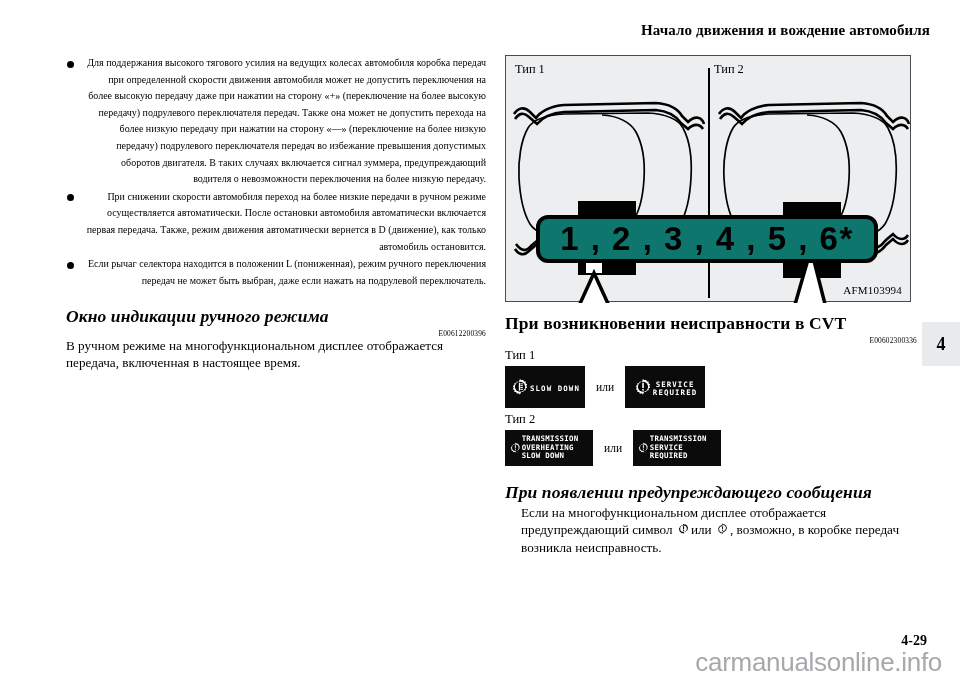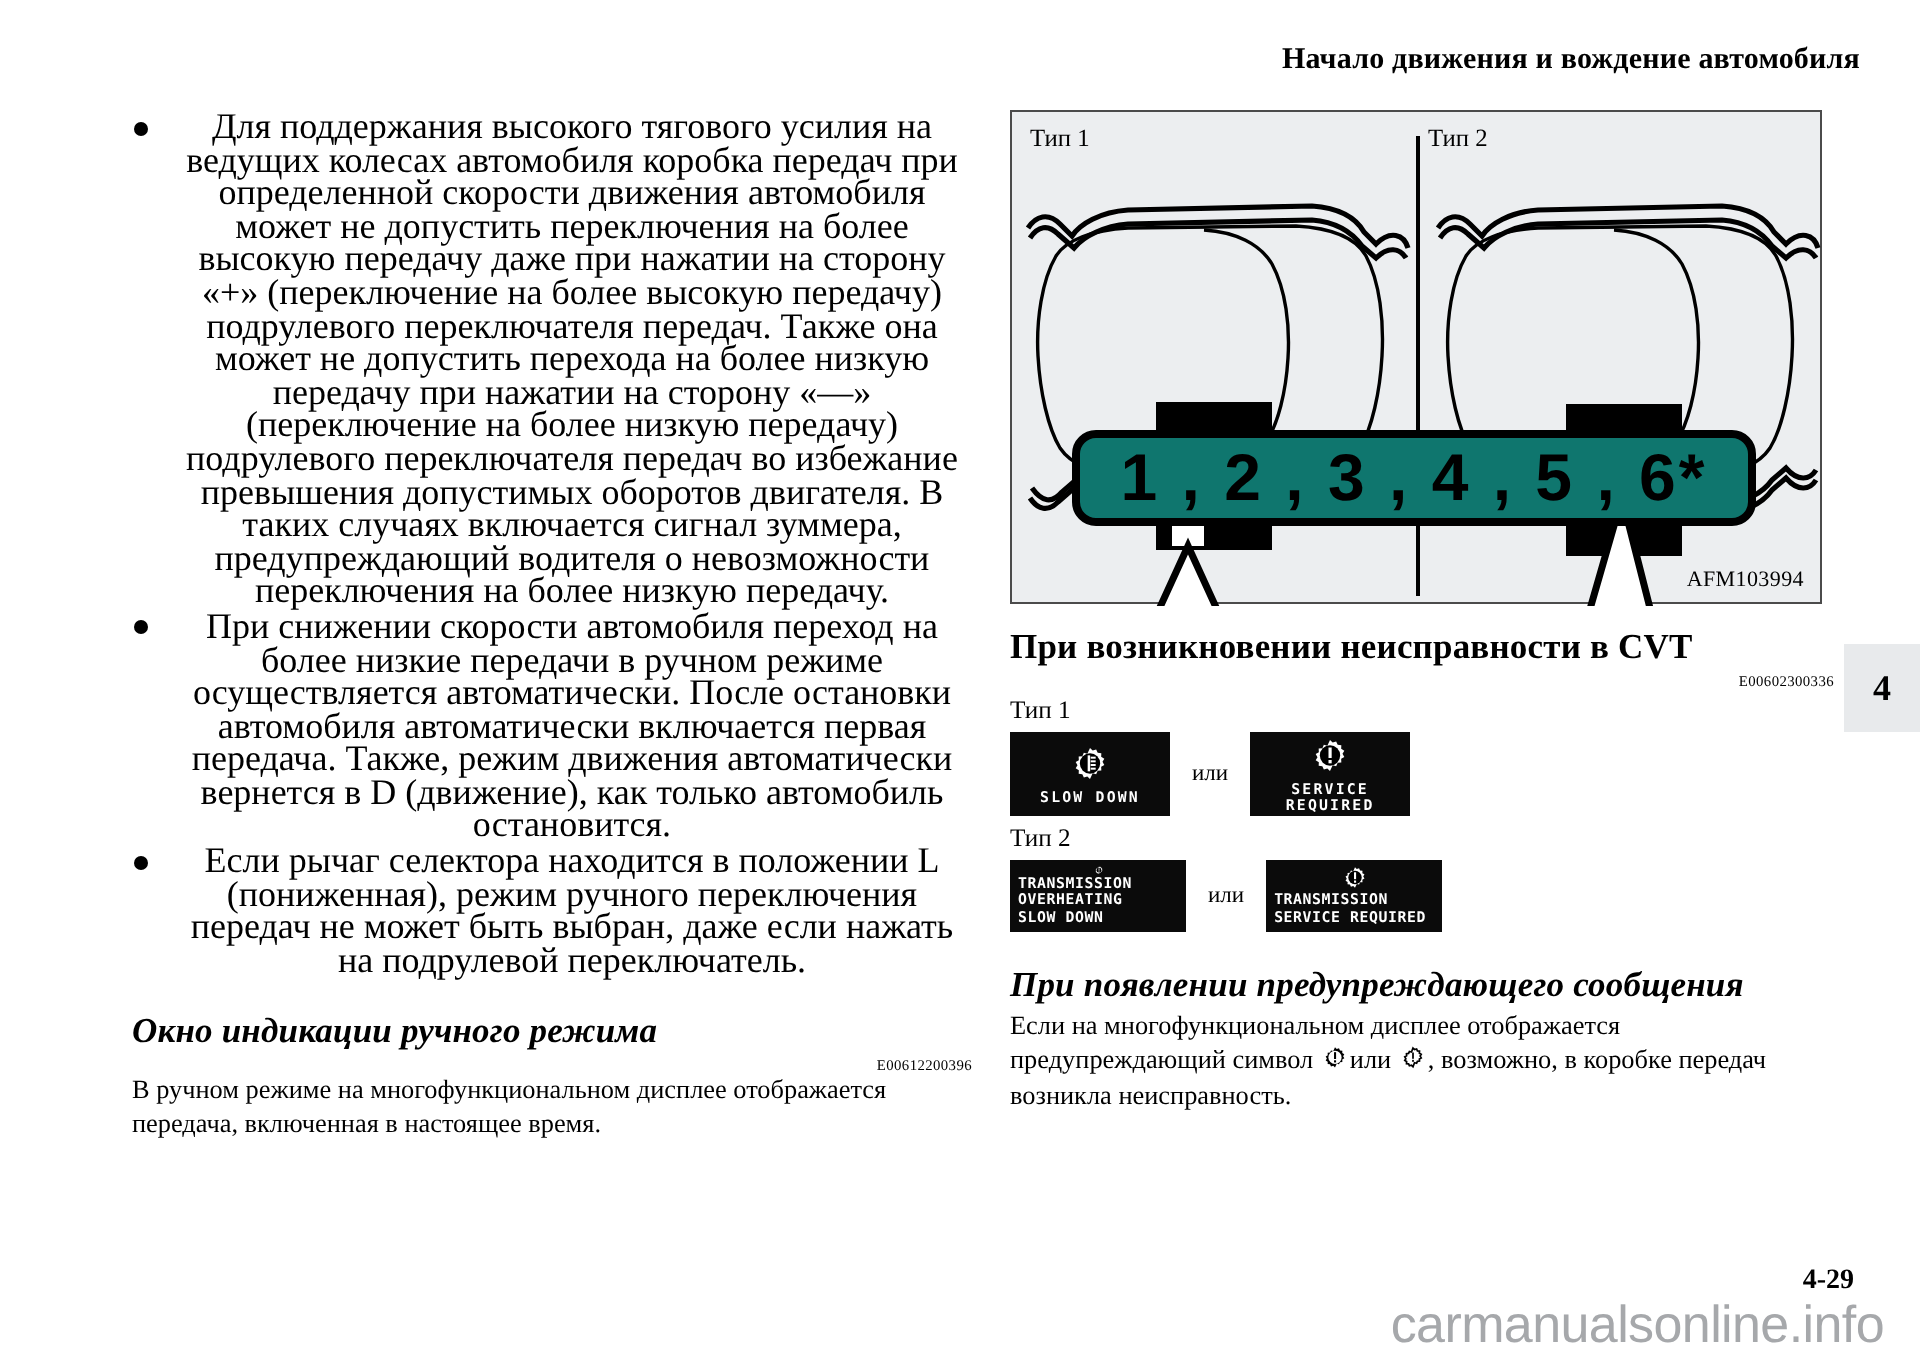--- a/index.html
+++ b/index.html
@@ -46,23 +46,23 @@
   
   ul.bullets {
     list-style: none;
     margin: 0;
     padding: 0;
   }
   ul.bullets > li {
     position: relative;
     padding-left: 20px;
     margin-bottom: 1px;
-    font-size: 18px;
+    font-size: 10px;
     line-height: 16.6px;
-    text-align: center;
+    text-align: right;
   }
   ul.bullets > li .dot {
     position: absolute;
     left: 1px;
     top: 5.5px;
     width: 7px;
     height: 7px;
     background: #000;
     border-radius: 50%;
     display: block;
@@ -160,21 +160,21 @@
   
   .panel-row {
     display: flex;
     align-items: center;
     margin-top: 3px;
   }
   .mid-panel {
     background: #0b0b0b;
     color: #ffffff;
     display: flex;
-    flex-direction: column;
+    flex-direction: row;
     align-items: center;
     justify-content: center;
     box-sizing: border-box;
   }
   .mid-panel.t1 {
     width: 80px;
     height: 42px;
     padding-top: 2px;
   }
   .mid-panel.t2 {
@@ -387,21 +387,21 @@
         <circle cx="12" cy="10.5" r="6.1" fill="#000"></circle>
         <rect x="11.1" y="5.7" width="1.9" height="6.3" fill="#fff"></rect>
         <rect x="11.1" y="13.2" width="1.9" height="2.0" fill="#fff"></rect>
       </svg>
       <div class="mid-text">TRANSMISSION
 SERVICE REQUIRED</div>
     </div>
   </div>
 
   <h2 class="h-italic" style="margin-top:16px;">При появлении предупреждающего сообщения</h2>
-  <p class="body-text" style="margin-top:2px;"><span>Если на многофункциональном дисплее отображается предупреждающий символ</span>
+  <p class="body-text" style="margin-top:2px;margin-left:16px;"><span>Если на многофункциональном дисплее отображается предупреждающий символ</span>
     <span class="inline-glyph">
       <svg width="13" height="13" viewBox="0 0 24 24">
         <g fill="#000">
           <path d="M12 1.2l1.6 1.5 2.1-.6.9 2 2.2.2-.1 2.2 1.9 1.1-1.1 1.9 1.1 1.9-1.9 1.1.1 2.2-2.2.2-.9 2-2.1-.6L12 19.8l-1.6-1.5-2.1.6-.9-2-2.2-.2.1-2.2-1.9-1.1 1.1-1.9-1.1-1.9 1.9-1.1-.1-2.2 2.2-.2.9-2 2.1.6z"></path>
         </g>
         <circle cx="12" cy="10.5" r="6.1" fill="#fff"></circle>
         <rect x="11.1" y="5.7" width="1.9" height="6.3" fill="#000"></rect>
         <rect x="11.1" y="13.2" width="1.9" height="2.0" fill="#000"></rect>
       </svg>
     </span><span>или</span>

